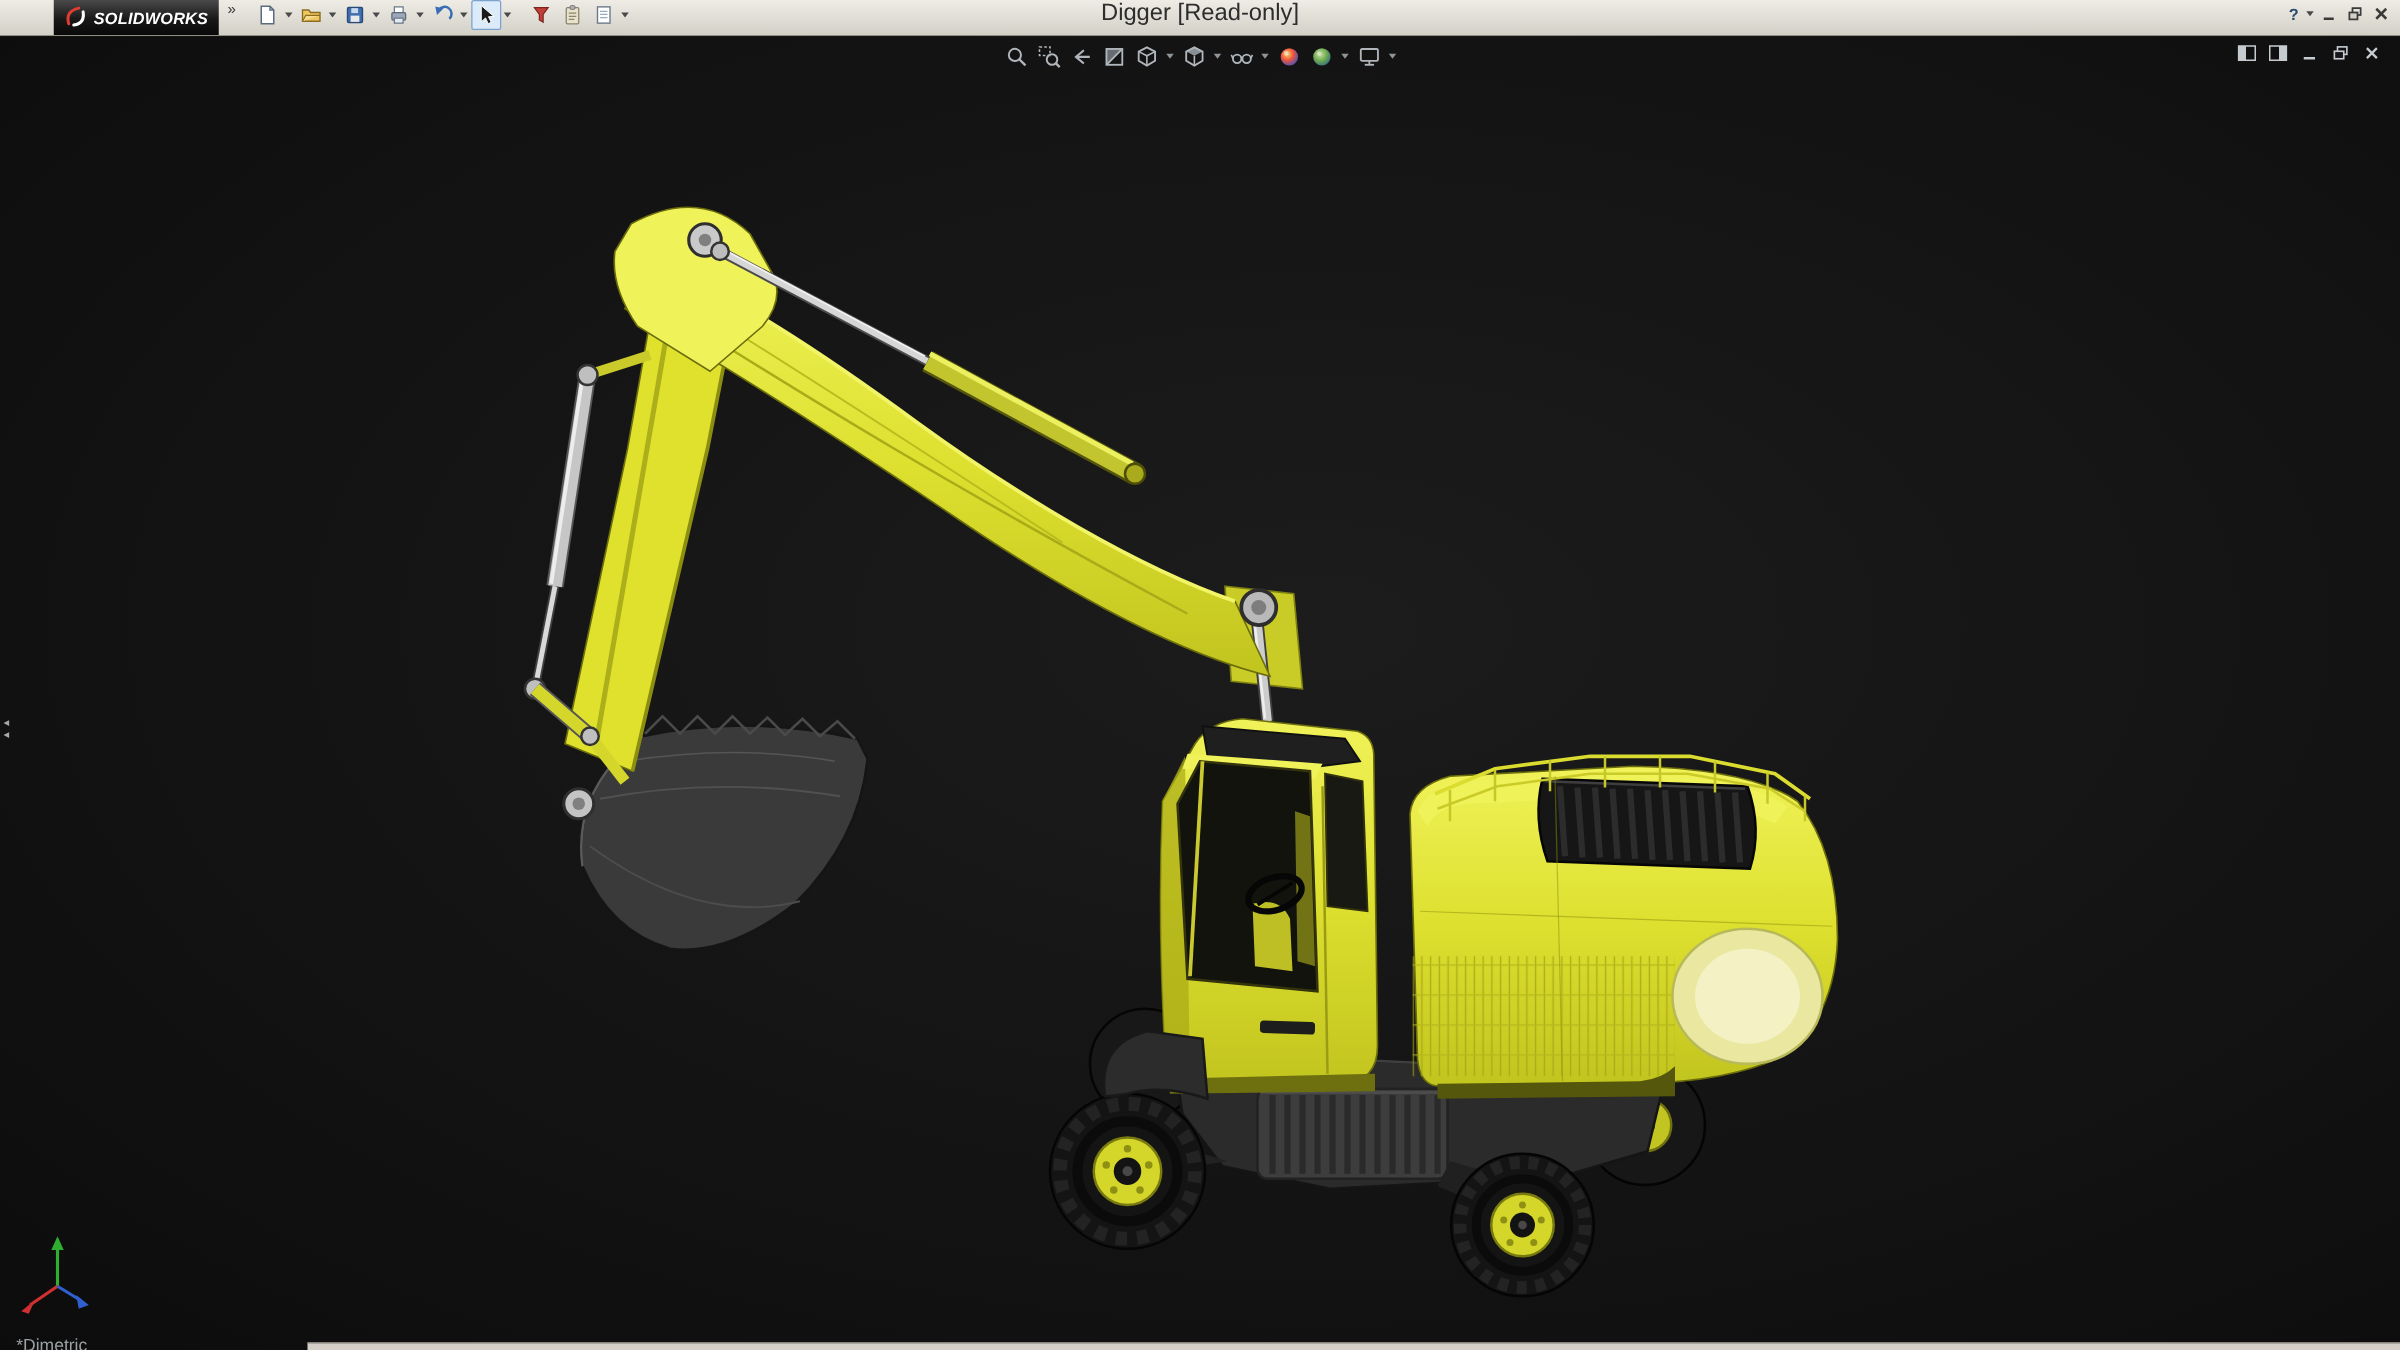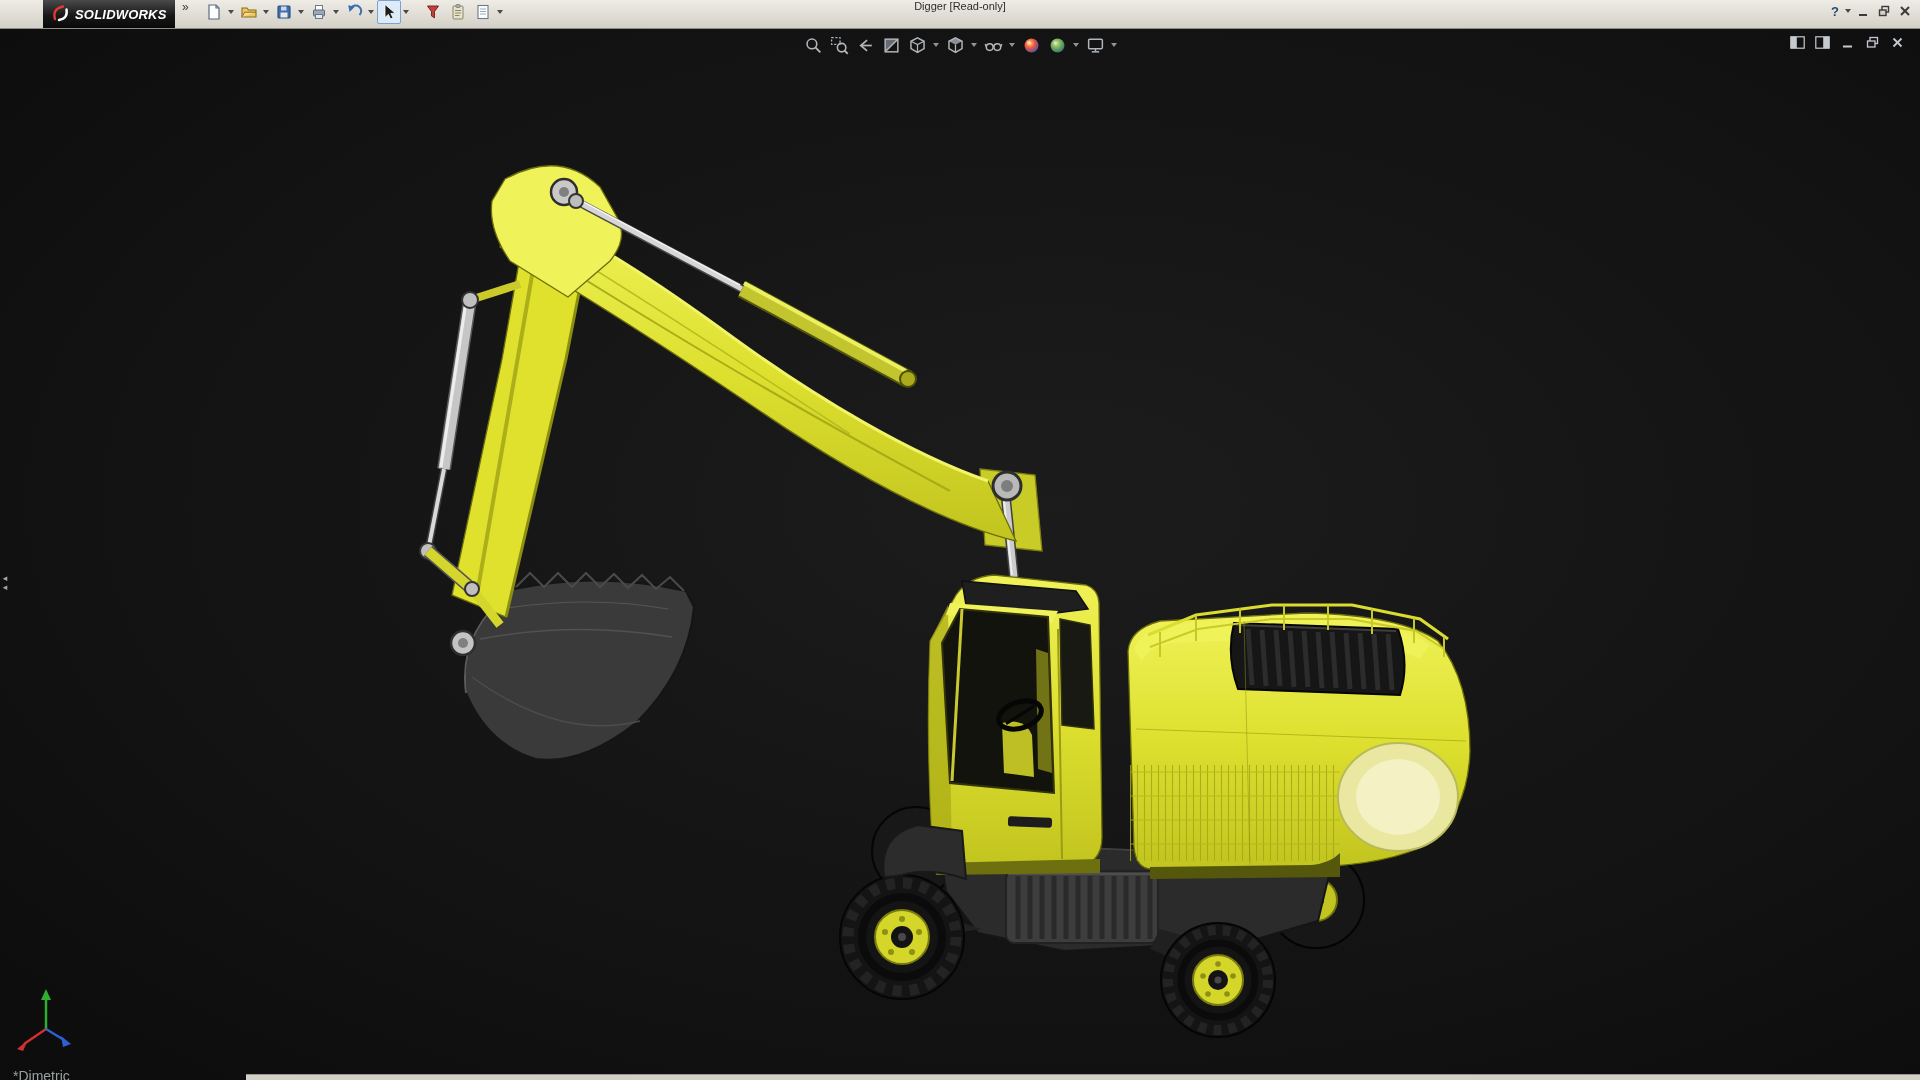--- a/index.html
+++ b/index.html
@@ -31,21 +31,21 @@
   .tbtn {
     width:24px; height:24px; display:flex; align-items:center; justify-content:center;
     border:1px solid transparent; border-radius:2px;
   }
   .tbtn.active { background:#dcebfa; border-color:#7da2ce; }
   .dd { width:9px; height:22px; display:flex; align-items:center; justify-content:center; }
   .dd::after { content:""; border-left:3px solid transparent; border-right:3px solid transparent; border-top:4px solid #4a4a4a; }
   .tbsep { width:8px; }
   .wintitle {
     position:absolute; left:50%; transform:translateX(-50%);
-    font-size:11px; color:#2d2d2d; white-space:nowrap;
+    font-size:19px; color:#2d2d2d; white-space:nowrap;
   }
   .winbtns { margin-left:auto; display:flex; align-items:center; gap:1px; padding-right:5px; }
   .helpbtn { font-weight:bold; color:#2c4a6e; font-size:13px; padding:0 3px; }
   .wbtn { width:20px; height:18px; display:flex; align-items:center; justify-content:center; }
 
   
   .viewport {
     position:relative; height:1051px; overflow:hidden;
     background:radial-gradient(ellipse at 55% 45%, #1c1c1c 0%, #121212 65%, #0c0c0c 100%);
   }

